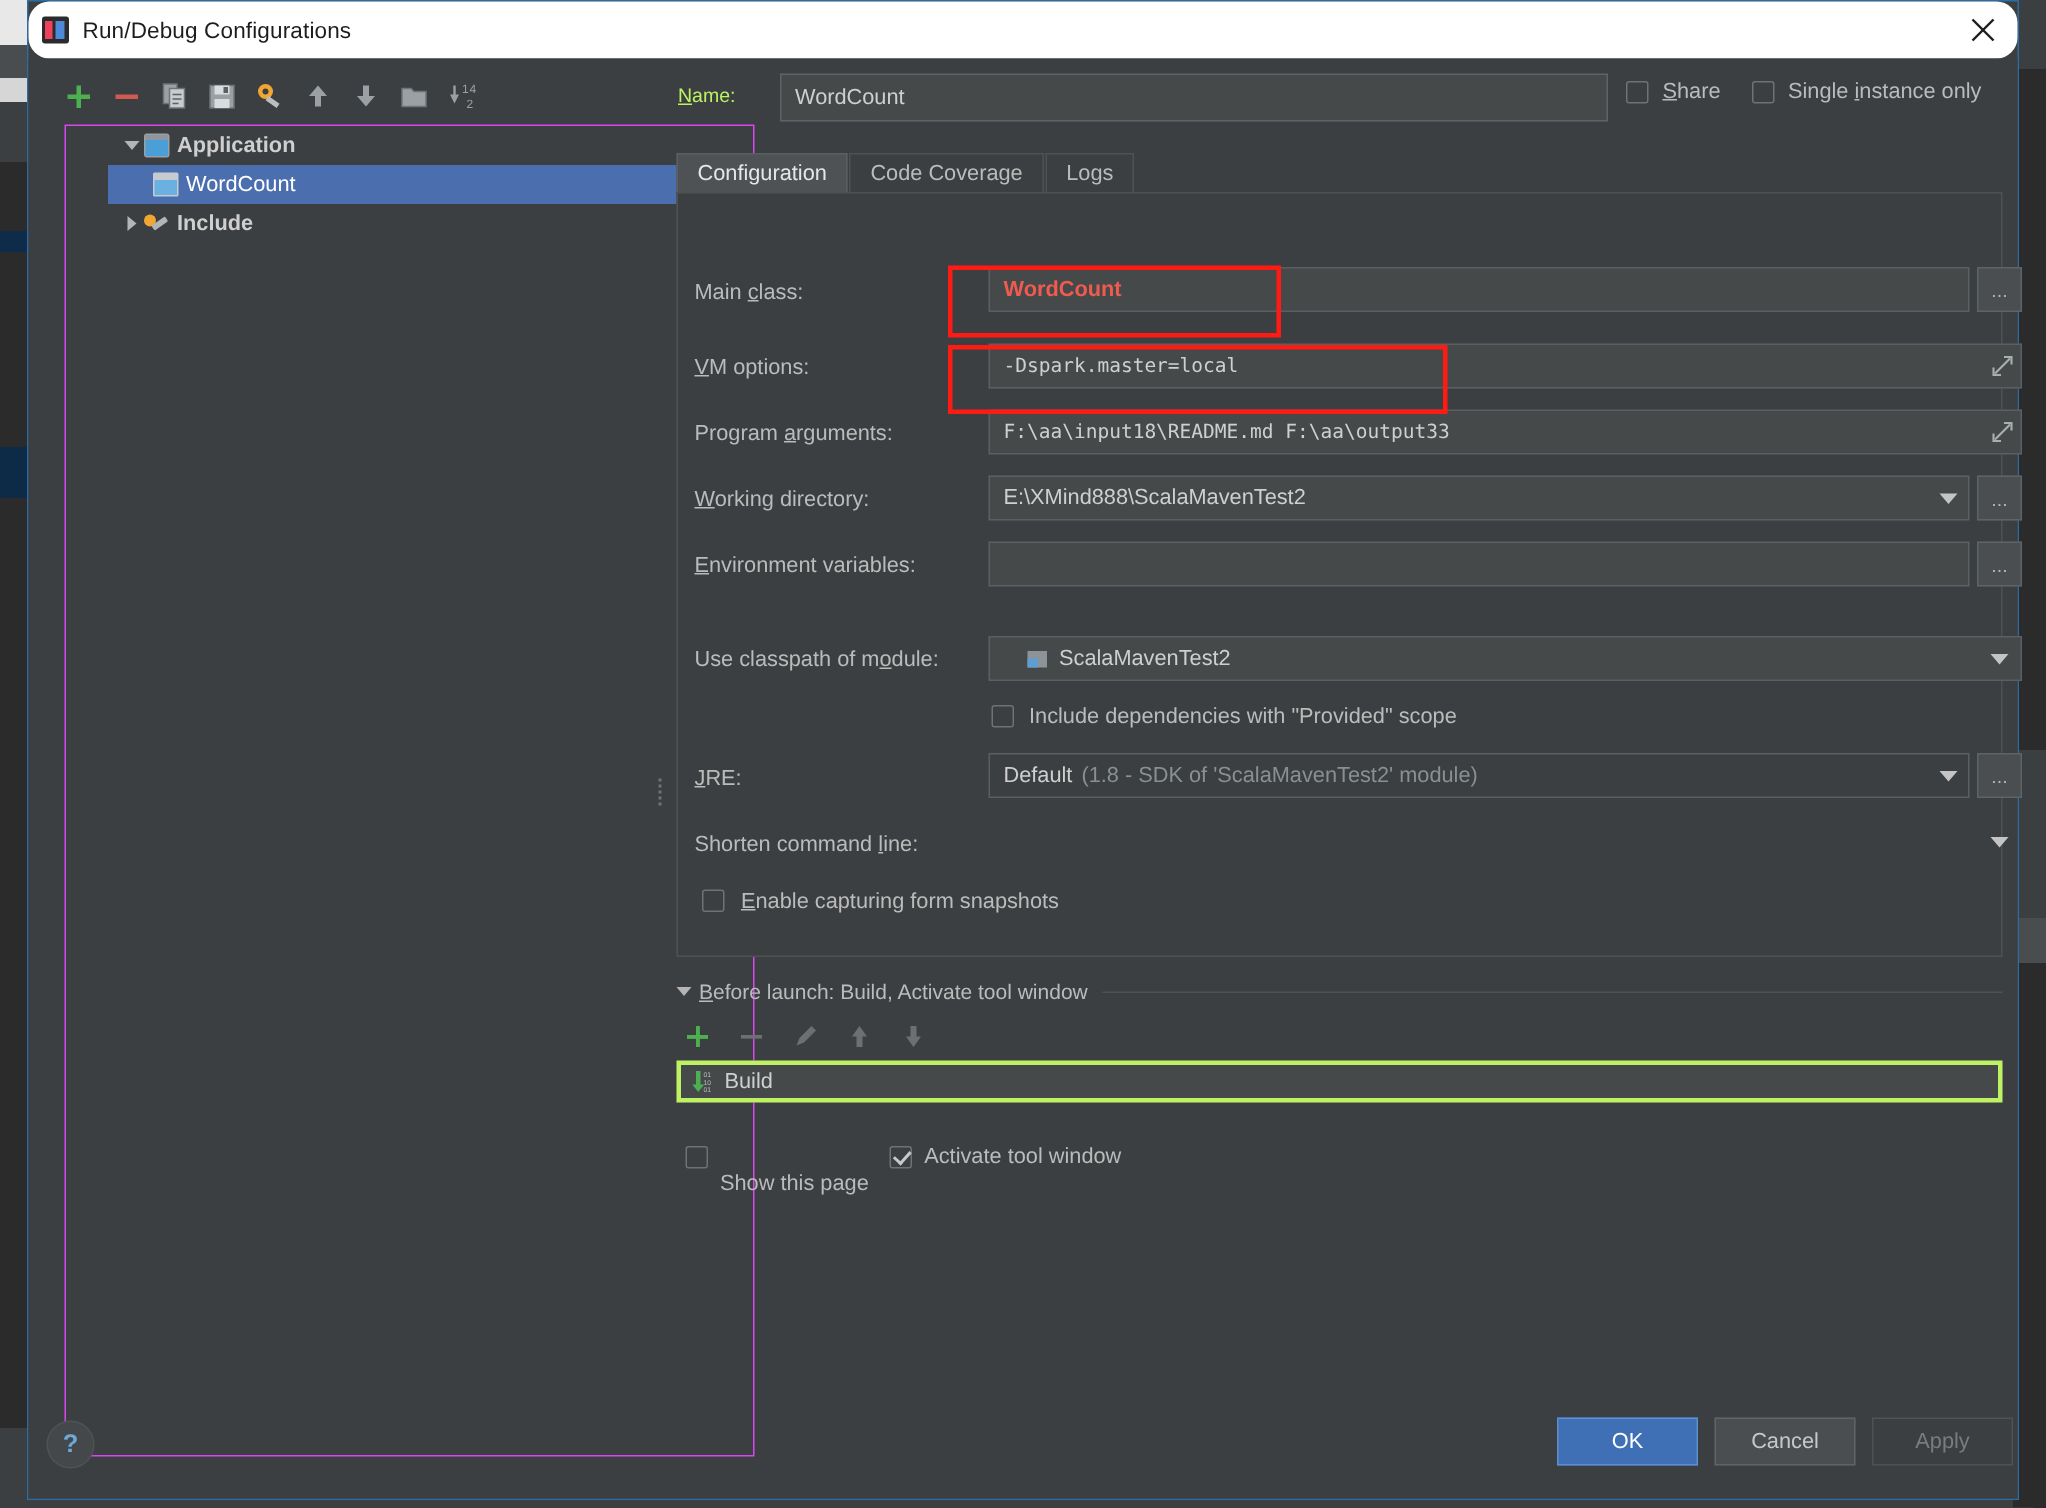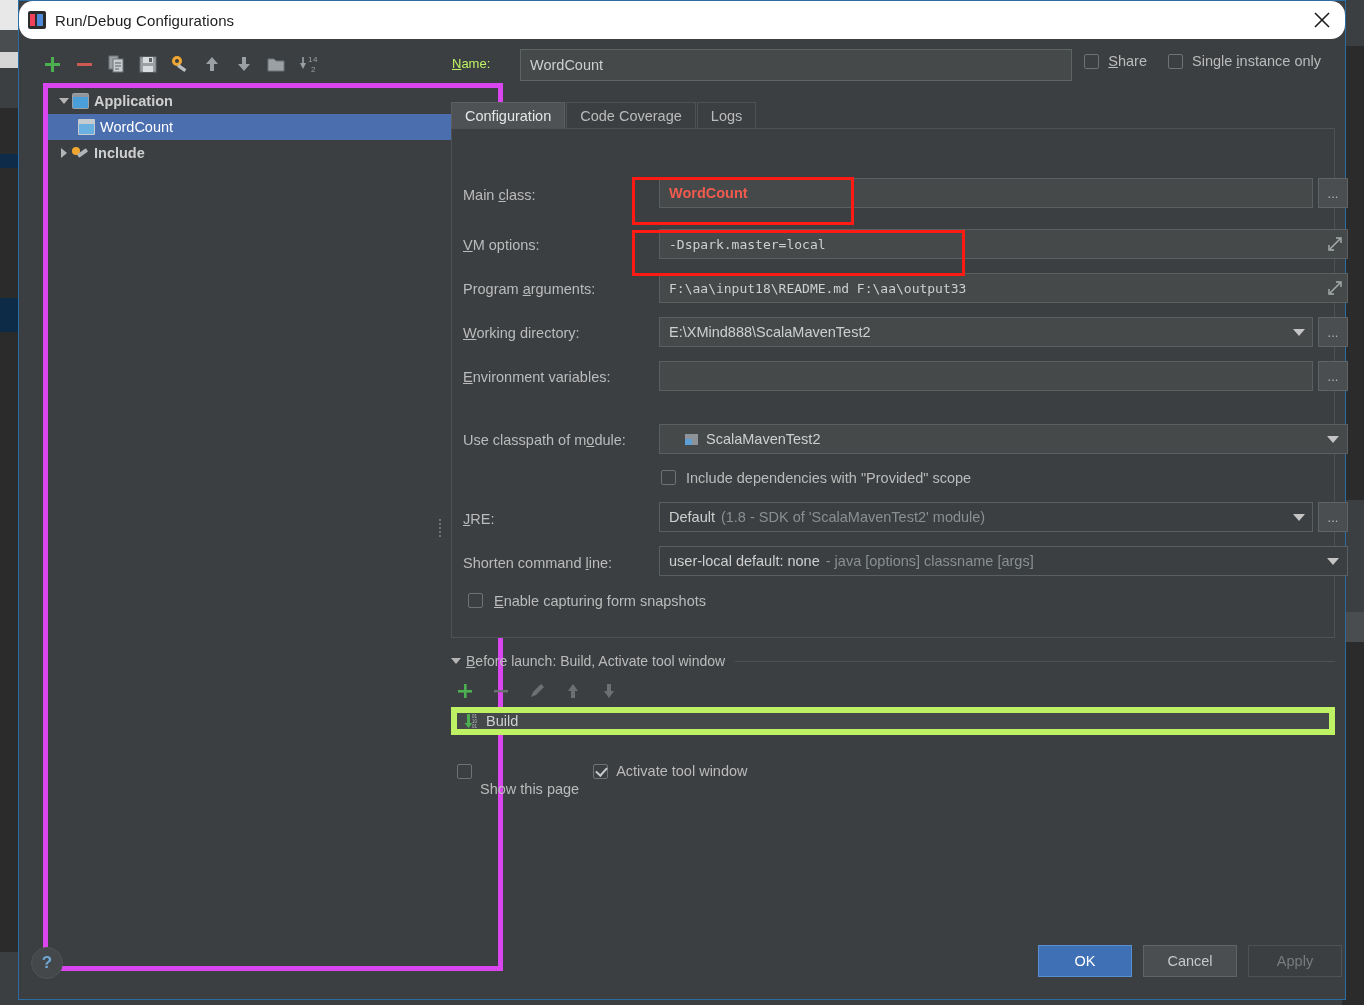--- a/index.html
+++ b/index.html
@@ -58,22 +58,23 @@
   
   .left-toolbar {
     position:absolute; left:22px; top:10px; width:290px; height:30px;
     display:flex; align-items:center; gap:10px;
   }
   .tbtn { width:22px; height:22px; position:relative; display:block; }
 
   .tree {
     position:absolute; left:24px; top:44px; width:460px; height:888px;
     background:#3c3f41;
-    border:5px solid #d946ef;
+    border:1px solid #d946ef;
     box-sizing:border-box;
+    padding-left:28px;
   }
   .tree-row {
     height:26px; display:flex; align-items:center; padding-left:8px;
     font-size:14.5px; color:#bbbbbb; box-sizing:border-box;
   }
   .tree-row.group { font-weight:bold; color:#cfcfcf; }
   .tree-row.selected { background:#4b6eaf; color:#ffffff; }
   .tw { width:16px; height:16px; flex:0 0 auto; display:flex; align-items:center; justify-content:center; }
   .tw-down  { width:0;height:0;border-left:5px solid transparent;border-right:5px solid transparent;border-top:6px solid #b5b5b5; }
   .tw-right { width:0;height:0;border-top:5px solid transparent;border-bottom:5px solid transparent;border-left:6px solid #b5b5b5; }
@@ -165,21 +166,21 @@
   
   .bl-header { position:absolute; left:8px; top:612px; right:10px; height:20px; display:flex; align-items:center; }
   .bl-tri { width:0;height:0;border-left:5px solid transparent;border-right:5px solid transparent;border-top:6px solid #b5b5b5; margin-right:5px; }
   .bl-text { color:#bbbbbb; font-size:14px; white-space:nowrap; }
   .bl-line { flex:1; height:1px; background:#4e5254; margin-left:10px; }
 
   .bl-toolbar { position:absolute; left:12px; top:640px; height:26px; display:flex; align-items:center; gap:14px; }
 
   .bl-list {
     position:absolute; left:8px; top:668px; right:10px; height:28px;
-    background:#45494a; border:6px solid #bef264; box-sizing:border-box;
+    background:#45494a; border:3px solid #bef264; box-sizing:border-box;
     display:flex; align-items:center; padding-left:6px;
   }
   .bl-item-label { color:#cfcfcf; font-size:14.5px; margin-left:7px; }
 
   .bl-checks { position:absolute; left:14px; top:706px; display:flex; align-items:center; gap:8px; }
 
   
   .bottom { position:absolute; left:0; right:0; bottom:0; height:66px; }
   .help-btn {
     position:absolute; left:12px; top:14px; width:30px; height:30px;
@@ -425,24 +426,20 @@
           <div class="inp plain" style="left:207px; top:373px; width:654px;">
             <span>Default</span>
             <span class="muted" style="margin-left:6px;">(1.8 - SDK of 'ScalaMavenTest2' module)</span>
           </div>
           <span class="drop-arrow" style="left:835px; top:374px;">
               <i></i>
             </span>
           <div class="btn-dots" style="left:866px; top:373px;">...</div>
 
           <span class="field-label" style="left:11px; top:426px;">Shorten command <span class="u">l</span>ine:</span>
-          <div class="inp plain" style="left:207px; top:417px; width:689px;">
-            <span>user-local default: none</span>
-            <span class="muted" style="margin-left:6px;">- java [options] classname [args]</span>
-          </div>
           <span class="drop-arrow" style="left:869px; top:418px;">
               <i></i>
             </span>
 
           <span class="cb" style="position:absolute; left:16px; top:464px;"></span>
           <span class="field-label" style="left:42px; top:464px;"><span class="u">E</span>nable capturing form snapshots</span>
 
         </div>
 
         <div class="bl-header">

